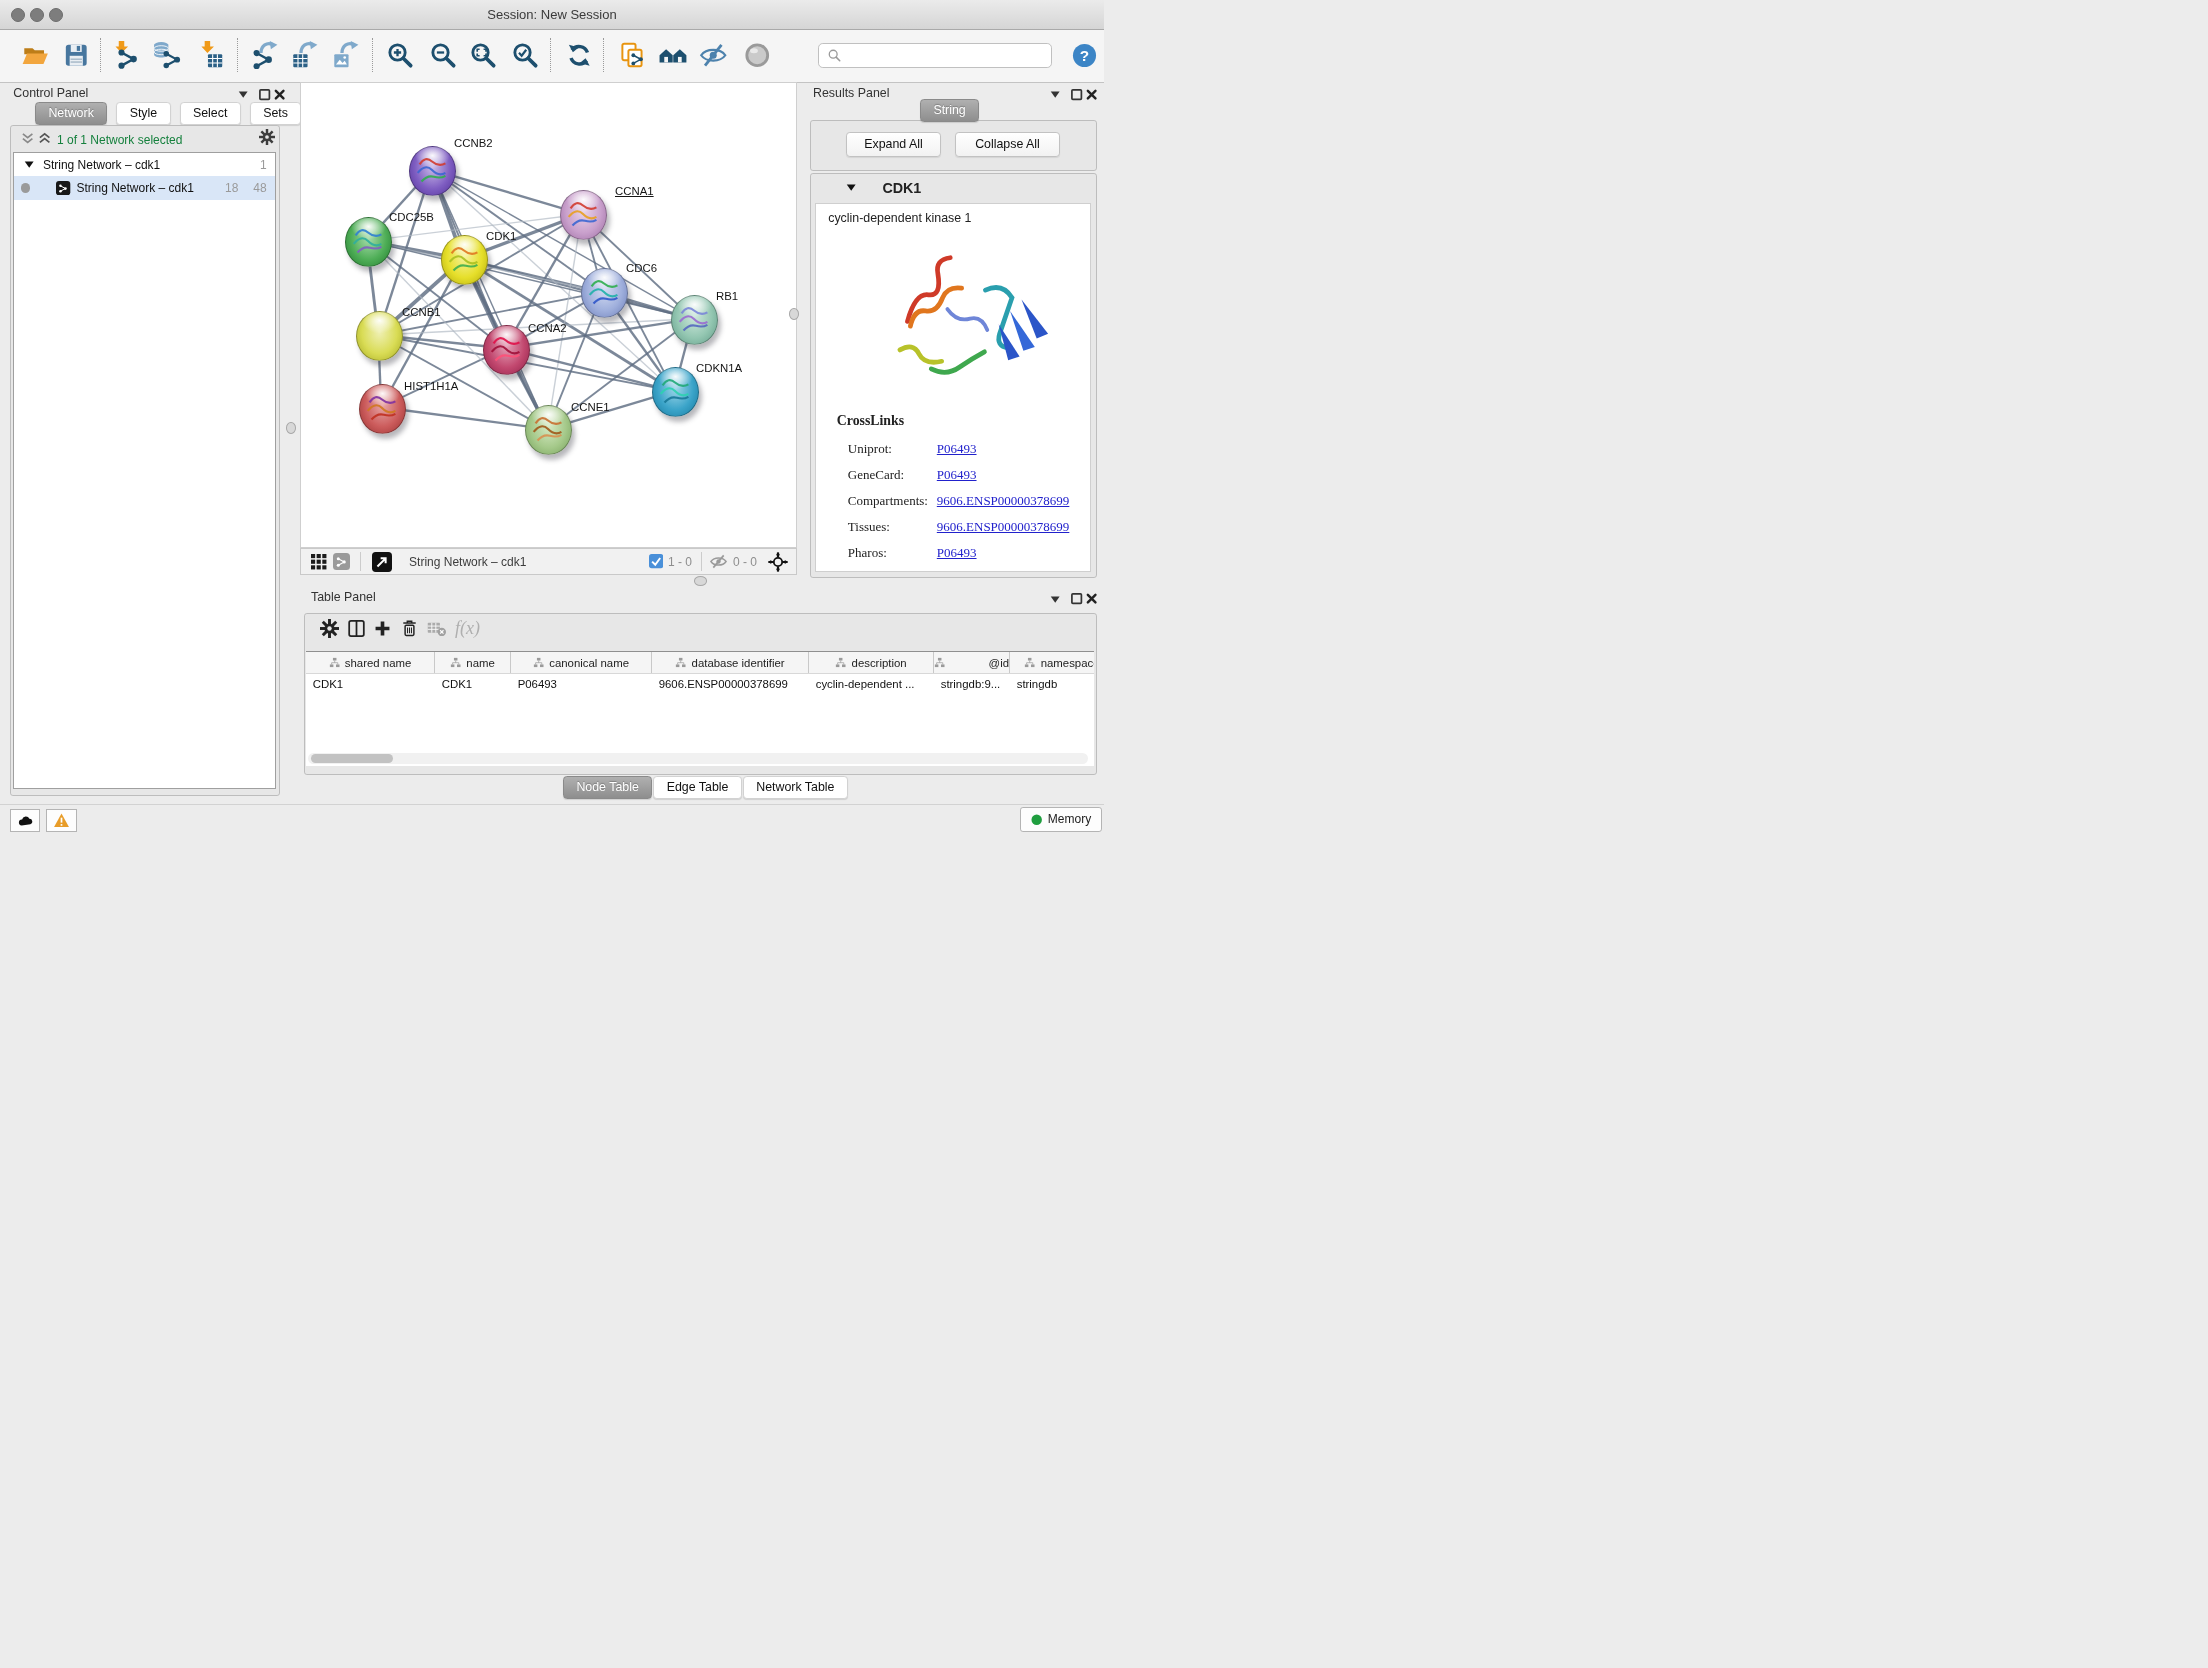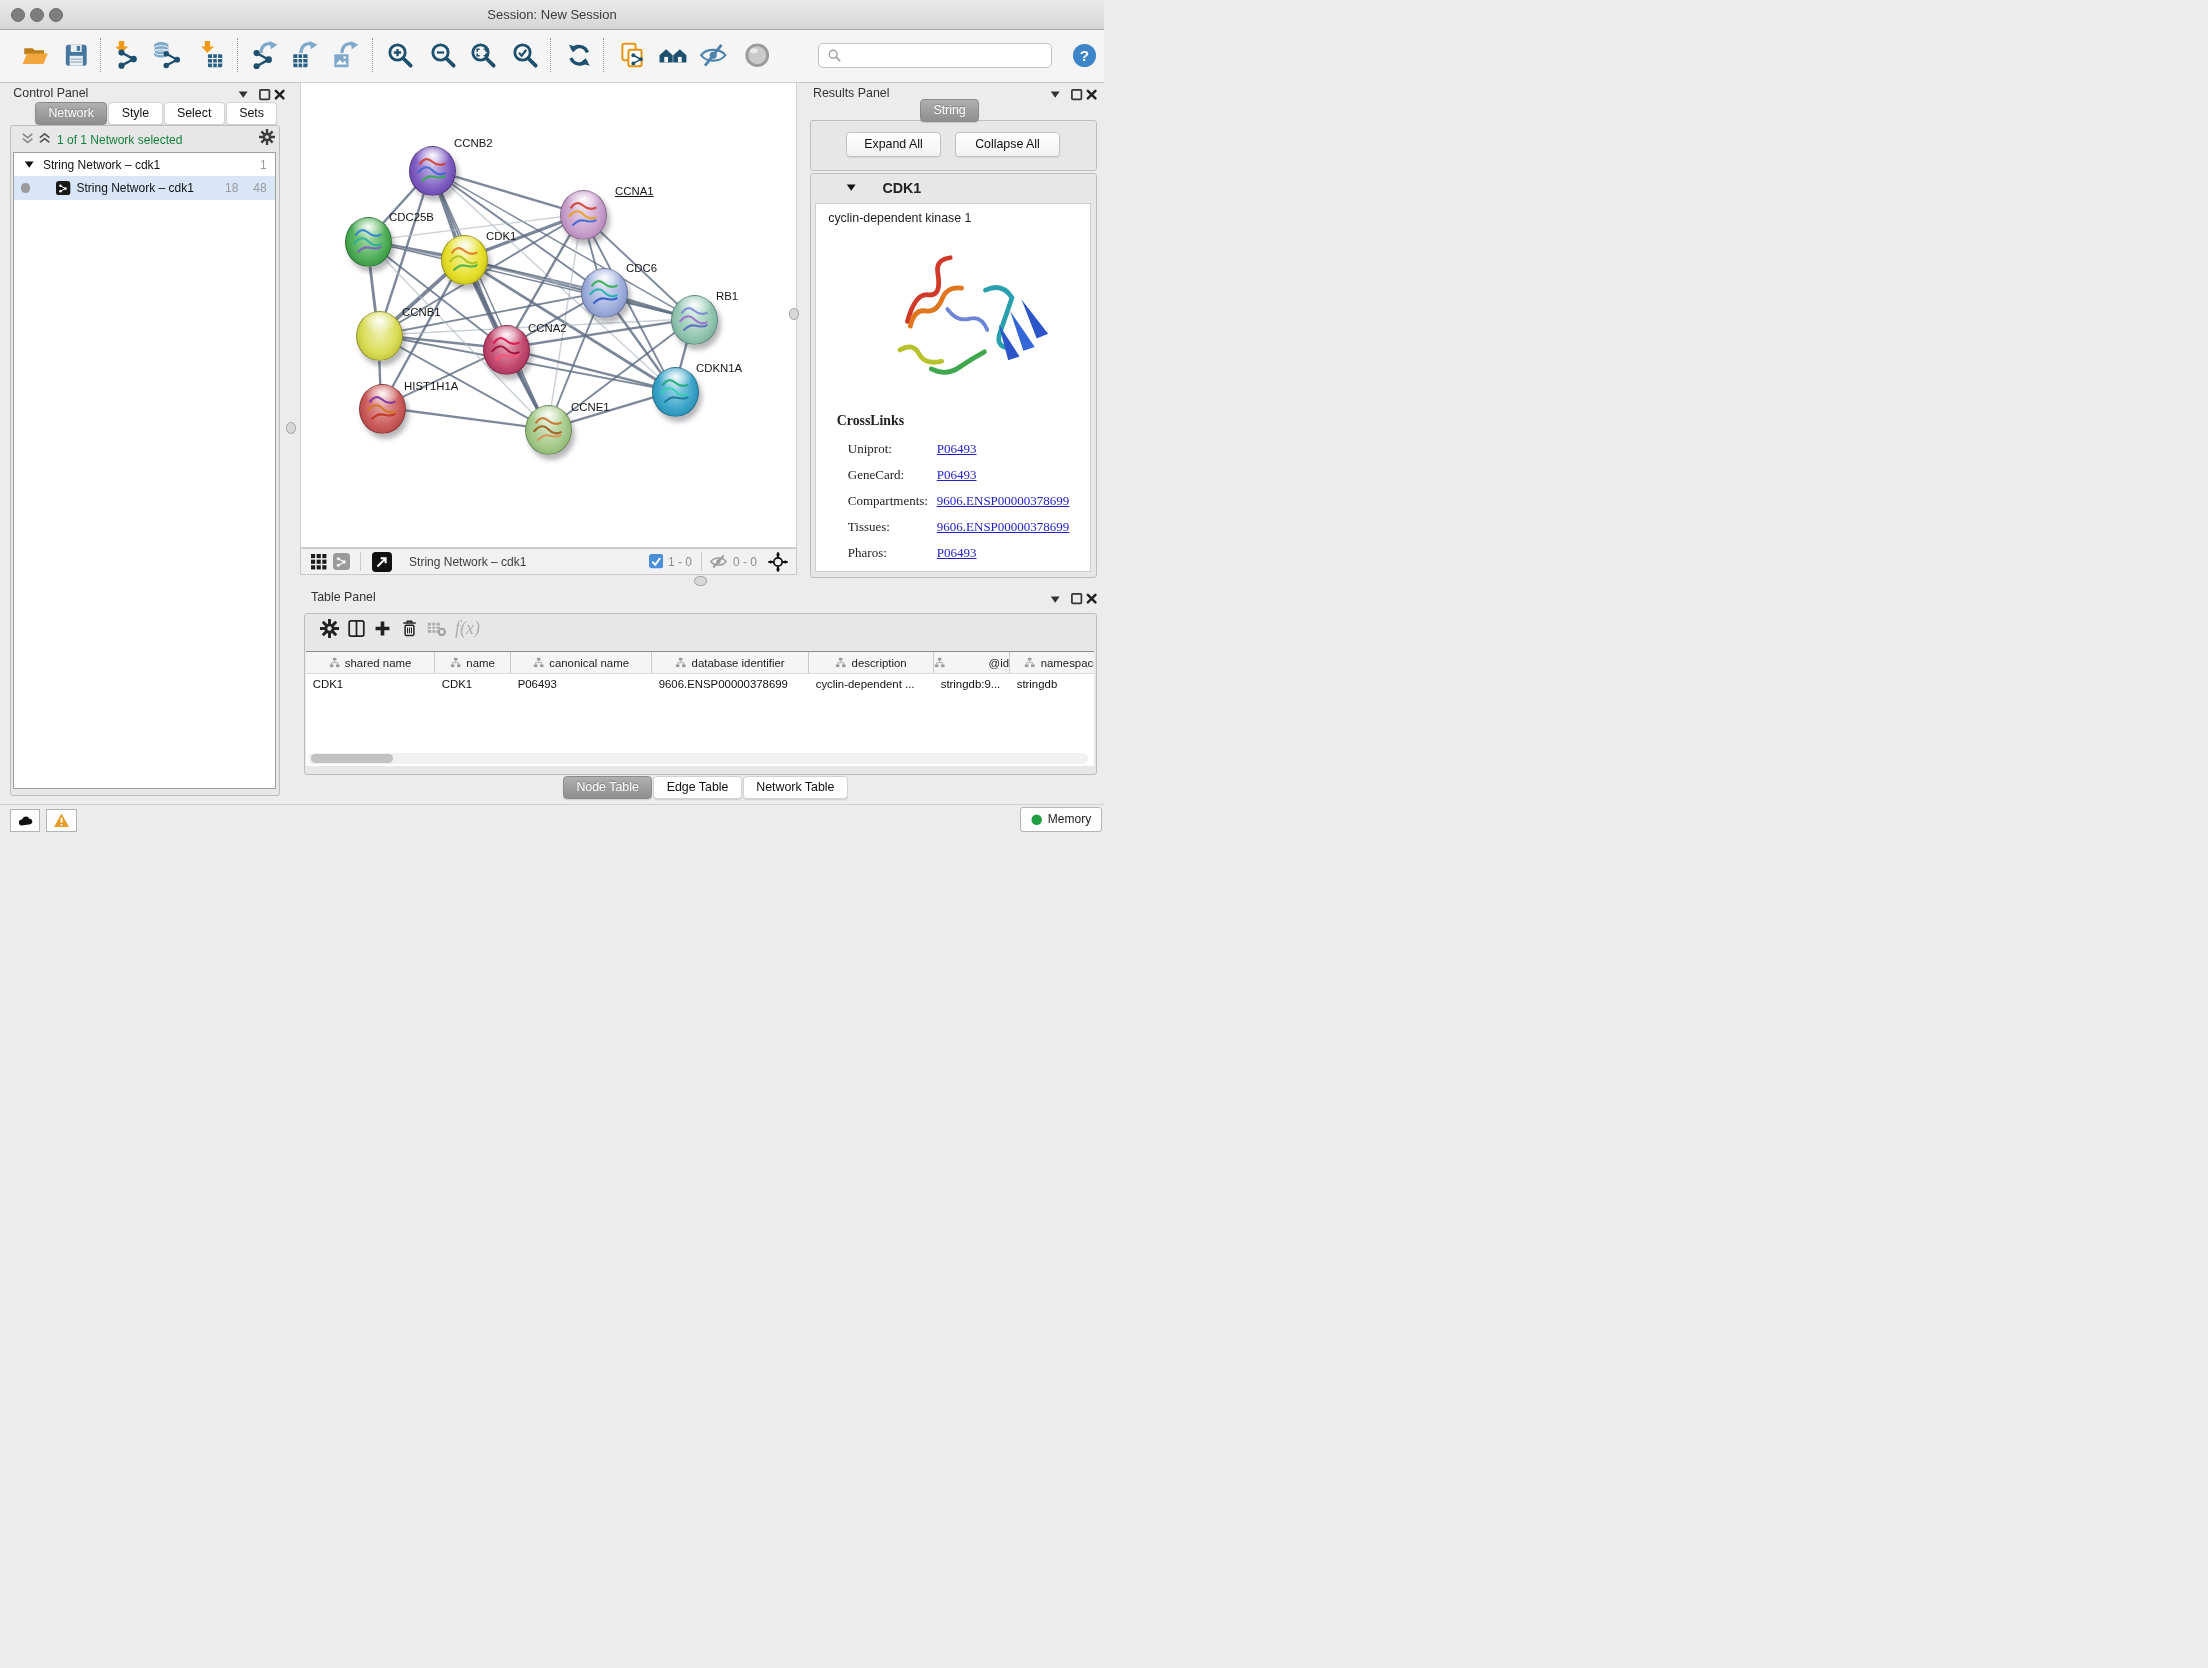--- a/index.html
+++ b/index.html
@@ -257,21 +257,21 @@
 <span class="abs" id="cp-float" style="left:258px;top:88px">
     <svg width="13.3" height="13.3" viewBox="0 0 14 14" style="display:block">
       <rect x="2" y="2" width="10" height="10" fill="none" stroke="#333" stroke-width="1.8" rx="1"></rect>
     </svg>
   </span>
 <span class="abs" id="cp-close" style="left:273px;top:88px">
     <svg width="13.3" height="13.3" viewBox="0 0 14 14" style="display:block">
       <path d="M3 3 L11 11 M11 3 L3 11" stroke="#222" stroke-width="2.6" stroke-linecap="round"></path>
     </svg>
   </span>
-<div class="abs" id="cp-tabs" style="left:35px;top:102px;display:flex;gap:1px">
+<div class="abs" id="cp-tabs" style="left:35px;top:102px;display:flex;gap:9px">
     <div class="tab sel">Network</div>
     <div class="tab">Style</div>
     <div class="tab">Select</div>
     <div class="tab">Sets</div>
   </div>
 <div class="abs graybox" style="left:9.5px;top:125px;width:268px;height:669px"></div>
 <span class="abs" id="tree-collapse-all" style="left:21px;top:132px">
     <svg width="13.3" height="13.3" viewBox="0 0 14 14" style="display:block">
       <path d="M2 2 L7 6 L12 2 M2 7 L7 11 L12 7" stroke="#8a8a8a" stroke-width="1.8" fill="none"></path>
     </svg>

